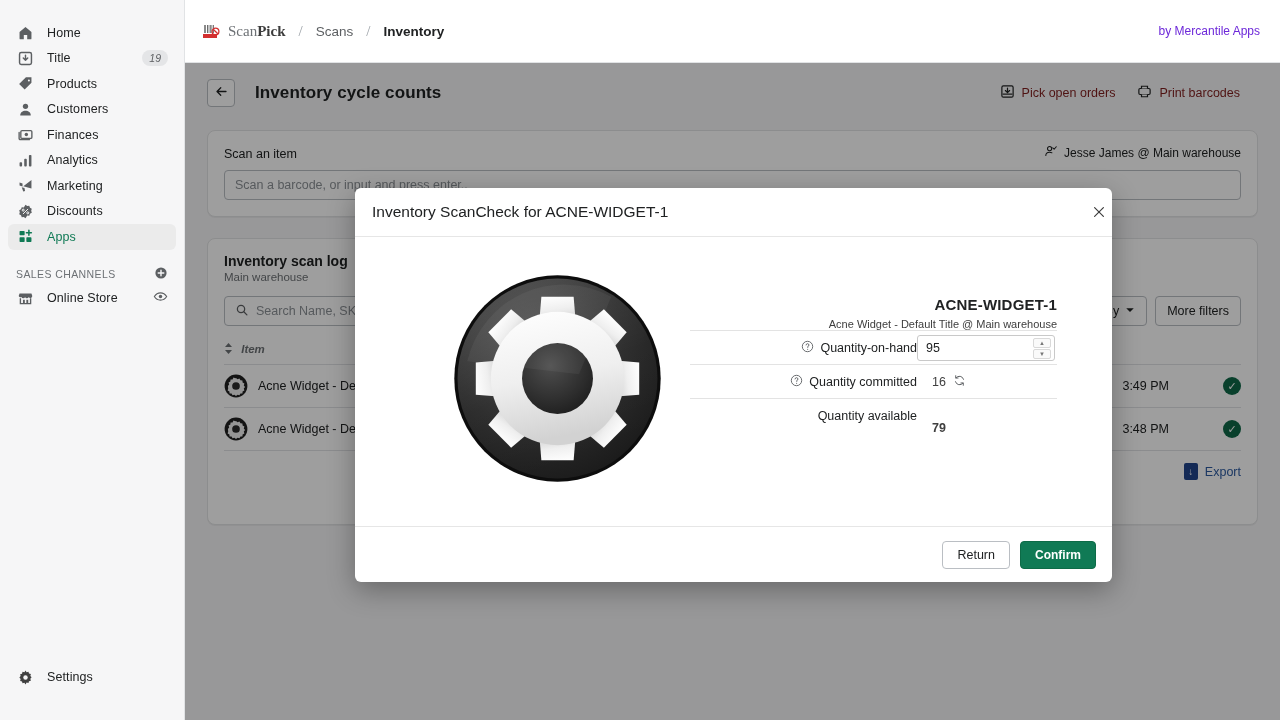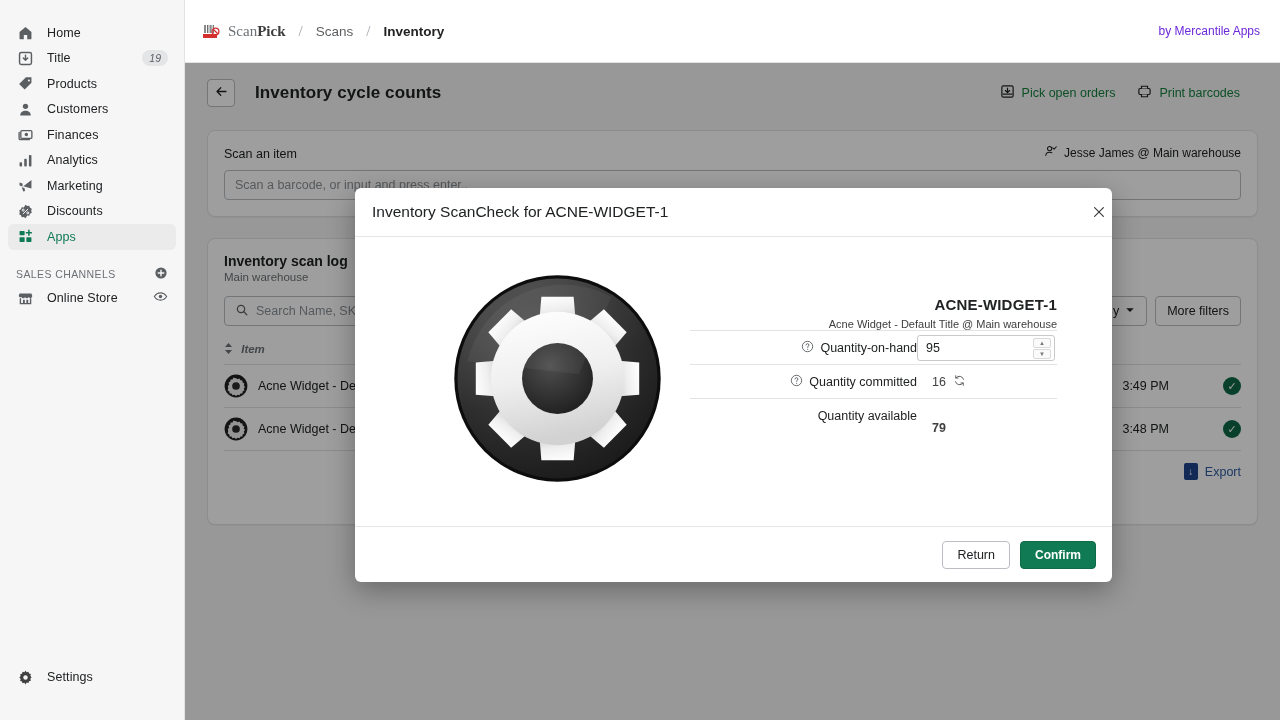--- a/index.html
+++ b/index.html
@@ -62,21 +62,21 @@
     position: relative; height: 657px; background: #f6f6f7; overflow: hidden;
   }
   .page-head { display: flex; align-items: center; padding: 16px 40px 0 22px; }
   .back-btn {
     width: 28px; height: 28px; border: 1px solid #babec3; border-radius: 4px;
     background: #fff; display: flex; align-items: center; justify-content: center;
     cursor: pointer; color: #202223;
   }
   .page-title { font-size: 17px; font-weight: 600; color: #202223; margin-left: 20px; letter-spacing: .1px; }
   .head-actions { margin-left: auto; display: flex; gap: 22px; }
-  .head-action { display: flex; align-items: center; gap: 7px; font-size: 12.5px; color: #15803d; cursor: pointer; }
+  .head-action { display: flex; align-items: center; gap: 7px; font-size: 12.5px; color: #7f1d1d; cursor: pointer; }
 
   .card {
     background: #fff; border: 1px solid #e3e4e5; border-radius: 8px;
     margin: 0 22px; box-shadow: 0 1px 0 rgba(22,29,37,.05);
   }
   .card.scan { margin-top: 23px; padding: 13px 16px 16px 16px; }
   .scan-head { display: flex; align-items: baseline; }
   .scan-label { font-size: 12.5px; color: #202223; }
   .scan-user { margin-left: auto; font-size: 12px; color: #202223; display: flex; align-items: center; gap: 6px; }
   .scan-input {

